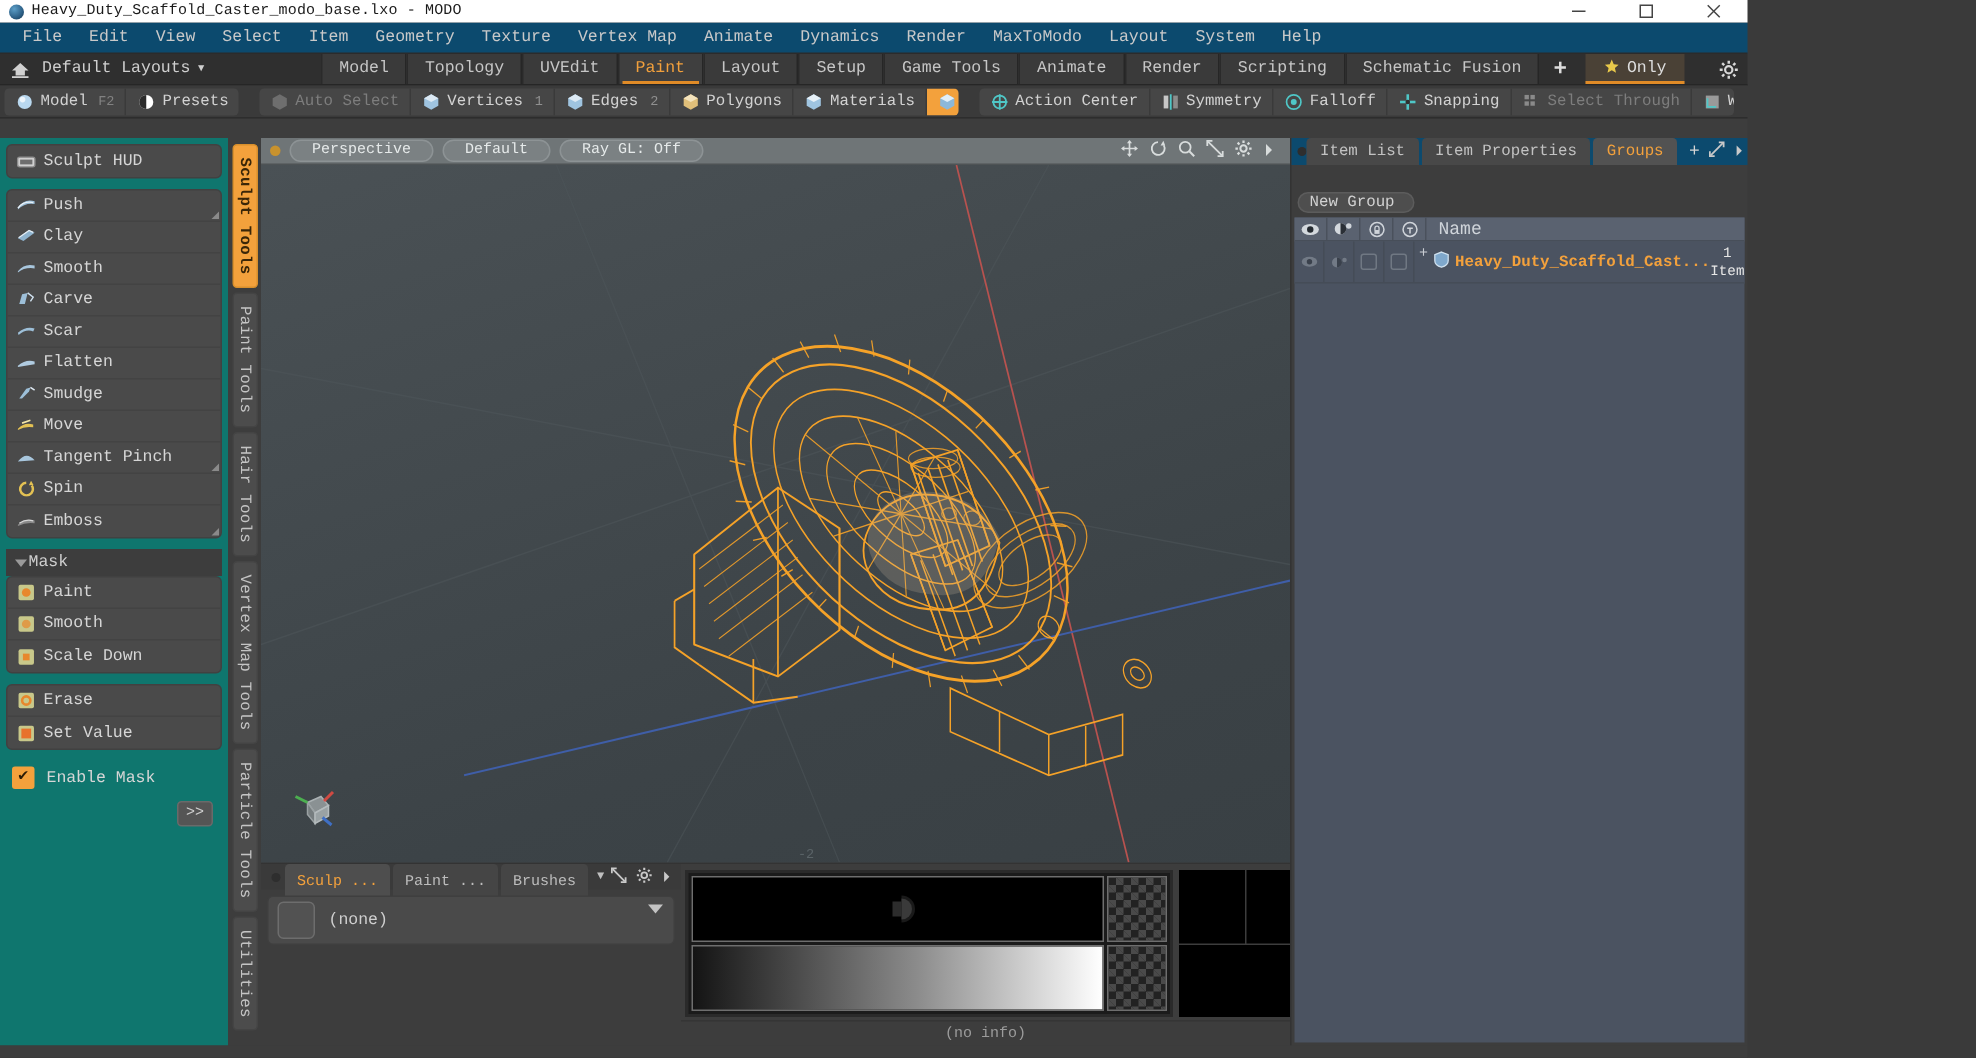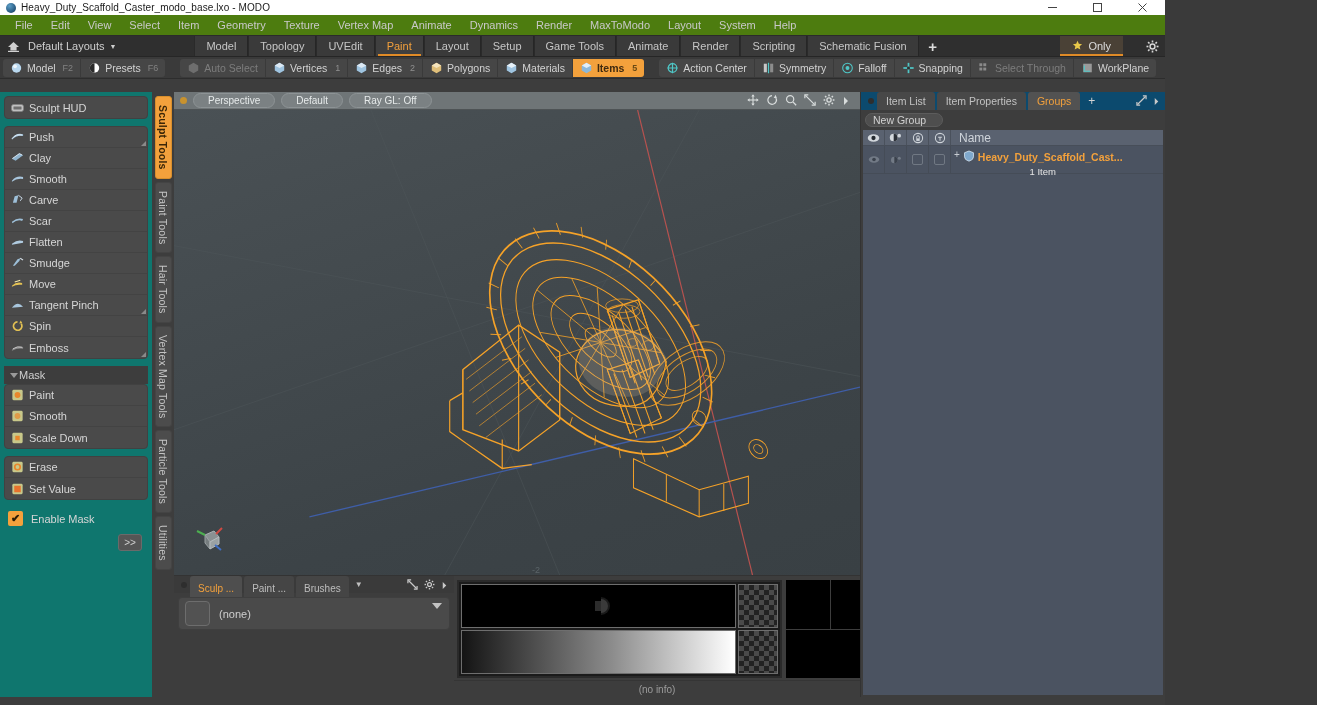--- a/index.html
+++ b/index.html
@@ -3,21 +3,21 @@
 <meta charset="utf-8">
 <style>
   * { box-sizing: border-box; margin: 0; padding: 0; }
   html, body {
     width: 1317px; height: 705px;
     background: #3a3a3a;
     font-family: "Liberation Sans", sans-serif;
     overflow: hidden;
     -webkit-font-smoothing: antialiased;
   }
-  .app { position: relative; width: 1165px; height: 705px; background: #3d3d3d; }
+  .app { position: relative; width: 1165px; height: 705px; background: #3d3d3d; font-family: Liberation Mono, monospace; }
 
   
   .titlebar {
     height: 15px; background: #ffffff; display: flex; align-items: center;
     padding-left: 6px; position: relative;
   }
   .tb-logo {
     width: 10px; height: 10px; border-radius: 50%;
     background: radial-gradient(circle at 35% 30%, #5c9ec7 0%, #2c5f86 60%, #14334a 100%);
     margin-right: 5px; flex: 0 0 auto;
@@ -25,21 +25,21 @@
   .tb-title { font-size: 10px; color: #1a1a1a; letter-spacing: .1px; white-space: nowrap; }
   .tb-ctrls { position: absolute; right: 0; top: 0; height: 15px; display: flex; }
   .tb-btn {
     width: 45px; height: 15px; display: flex; align-items: center; justify-content: center;
     color: #333; font-size: 11px; line-height: 1;
   }
   .tb-btn svg { display: block; }
 
   
   .menubar {
-    height: 21px; background: #4d7c0f; display: flex; align-items: center;
+    height: 21px; background: #0c4a6e; display: flex; align-items: center;
     padding-left: 6px; border-bottom: 1px solid #2b2b2b;
   }
   .menu-item {
     font-size: 11px; color: #c9c9c9; padding: 2px 9px; white-space: nowrap; line-height: 14px;
   }
 
   
   .layoutbar {
     height: 21px; background: #2f2f2f; display: flex; align-items: stretch;
     border-bottom: 1px solid #262626;
@@ -252,34 +252,34 @@
   .rp-dot { width: 12px; display: flex; align-items: center; justify-content: center; }
   .rp-dot i { width: 6px; height: 6px; border-radius: 50%; background: #2e2e2e; display: block; }
   .rp-tab {
     font-size: 10.5px; color: #c2c2c2; padding: 0 9px; display: flex; align-items: center;
     background: #484848; border-radius: 3px 3px 0 0; margin-right: 2px; white-space: nowrap;
   }
   .rp-tab.active { color: #f3a13c; background: #525252; }
   .rp-plus { display: flex; align-items: center; padding: 0 6px; color: #d4d4d4; font-size: 12px; }
   .rp-tabicons { margin-left: auto; display: flex; align-items: center; gap: 6px; padding-right: 5px; }
   .rp-groupbtn {
-    margin: 3px 0 3px 4px; width: 78px; height: 14px; background: #4e4e4e; border: 1px solid #5c5c5c;
+    margin: 18px 0 3px 4px; width: 78px; height: 14px; background: #4e4e4e; border: 1px solid #5c5c5c;
     border-radius: 7px; font-size: 10.5px; color: #d2d2d2; display: flex; align-items: center;
     padding-left: 7px;
   }
   .rp-list { flex: 1 1 auto; background: #4b5361; margin: 0 2px 2px 2px; display: flex; flex-direction: column; min-height: 0; }
   .rp-hdr { height: 16px; display: flex; align-items: stretch; background: #5a6270; border-bottom: 1px solid #474e59; }
   .rp-hcell { width: 22px; border-right: 1px solid #4a515c; display: flex; align-items: center; justify-content: center; }
   .rp-hname { flex: 1 1 auto; display: flex; align-items: center; padding-left: 8px; font-size: 12px; color: #cfd4da; }
   .rp-row { height: 28px; display: flex; align-items: stretch; background: #4b5361; border-bottom: 1px solid #454c57; }
   .rp-cell { width: 22px; border-right: 1px solid #454c57; display: flex; align-items: center; justify-content: center; }
   .rp-cell .box { width: 11px; height: 11px; border: 1px solid #707883; border-radius: 2px; }
   .rp-itemmain { flex: 1 1 auto; display: flex; align-items: flex-start; padding: 2px 0 0 2px; }
   .rp-expand { font-size: 10px; color: #c8ccd2; padding: 1px 3px 0 1px; }
-  .rp-itemtext { display: flex; flex-direction: column; }
+  .rp-itemtext { display: flex; }
   .rp-itemname { font-size: 10.5px; color: #f3a13c; font-weight: 700; white-space: nowrap; line-height: 13px; }
   .rp-itemsub { font-size: 9.5px; color: #e6e6e6; text-align: center; line-height: 12px; }
   .rp-nameline { display: flex; align-items: center; gap: 3px; }
 
   .statusbar { position: absolute; left: 0; right: 0; bottom: 0; height: 8px; background: #3d3d3d; }
 
   
   .wire { position: absolute; left: 0; top: 0; width: 100%; height: 100%; }
 </style>
 </head>

